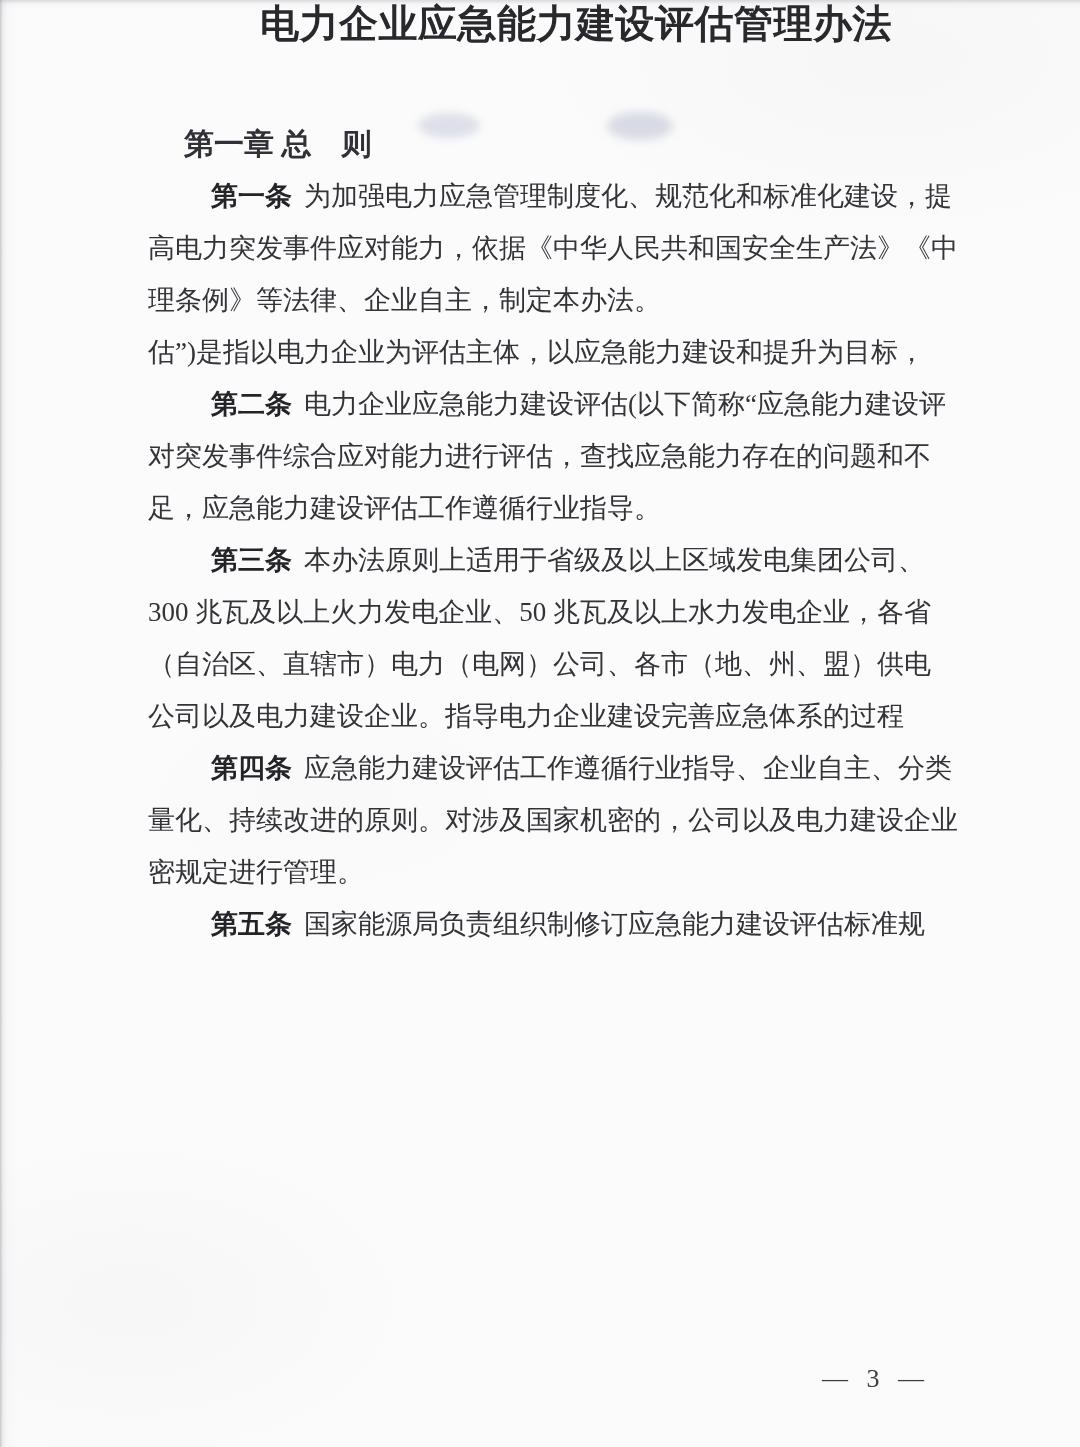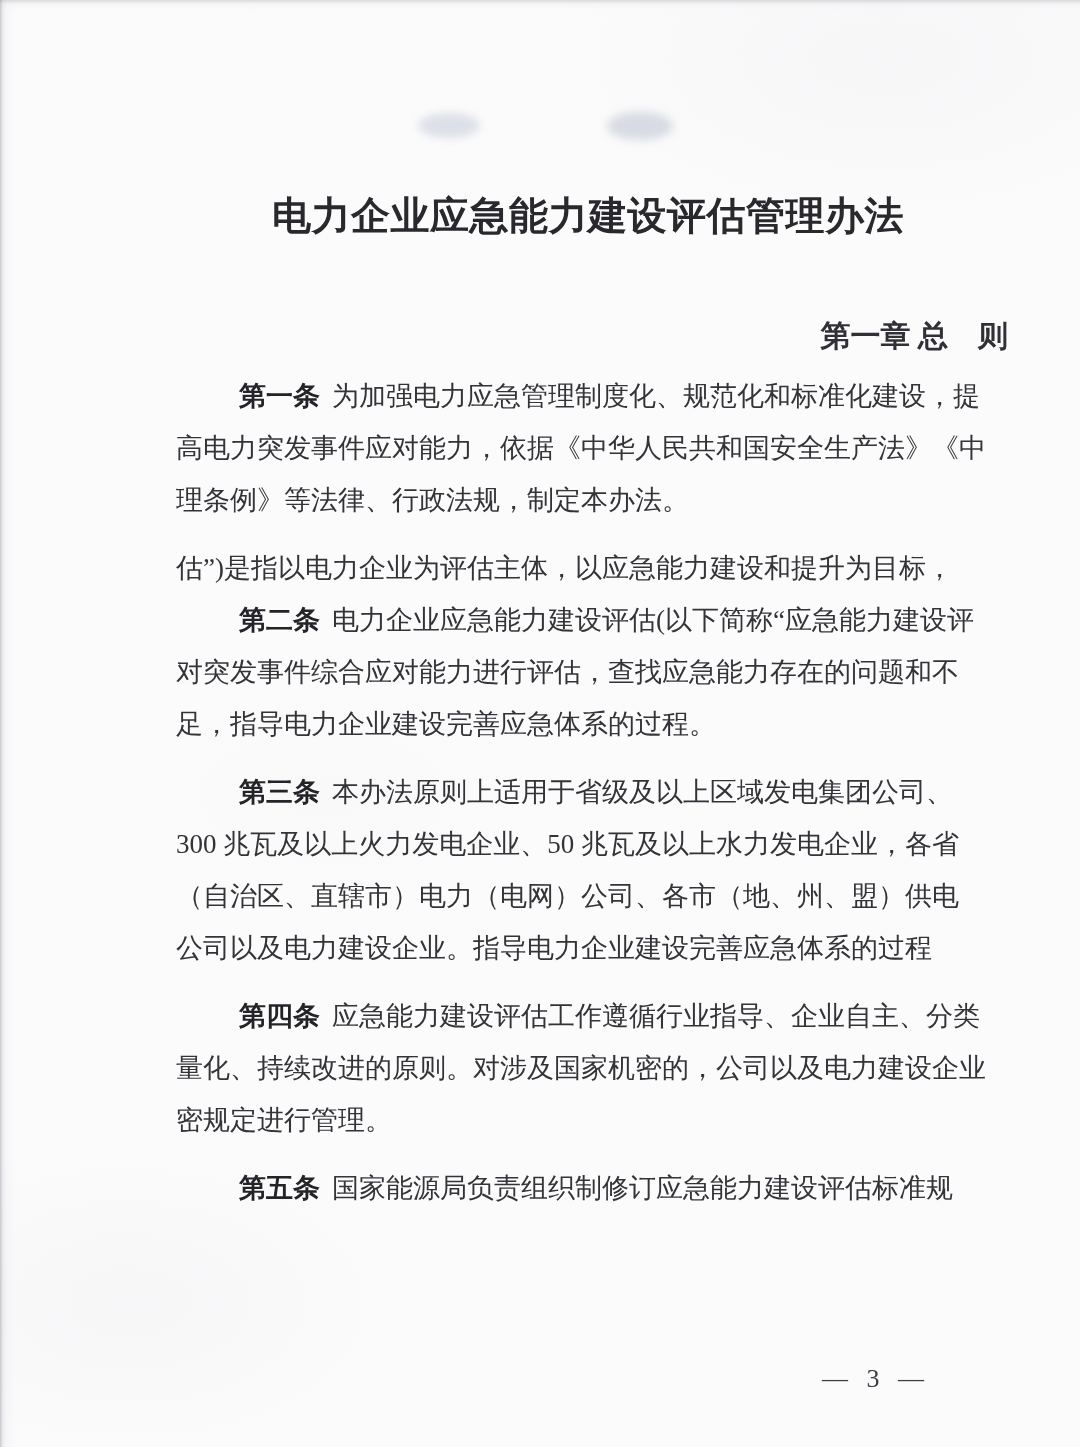--- a/index.html
+++ b/index.html
@@ -49,49 +49,48 @@
     position: absolute;
     border-radius: 50%;
     filter: blur(4px);
     pointer-events: none;
   }
   .smudge-1 { left: 418px; top: 113px; width: 62px; height: 25px; background: rgba(148,155,182,0.28); }
   .smudge-2 { left: 607px; top: 112px; width: 66px; height: 28px; background: rgba(140,148,172,0.30); }
 
   .content {
     position: absolute;
-    left: 160px;
+    left: 148px;
     top: 0;
     width: 812px;
-    padding-top: 192px;
   }
 
   .doc-title {
     margin: 0;
     font-size: 39px;
     font-weight: 700;
     line-height: 48px;
     text-align: center;
     transform: translateX(22px);
     letter-spacing: 0.5px;
     color: #29292d;
   }
 
   .chapter-heading {
     margin: 78px 0 8px 0;
     font-size: 30px;
     font-weight: 700;
     line-height: 36px;
-    text-align: right;
+    text-align: left;
     transform: translateX(36px);
     color: #303036;
   }
 
   .article-list p {
-    margin: 16px;
+    margin: 0;
   }
   .line {
     display: block;
     height: 52px;
     line-height: 52px;
     font-size: 27px;
     white-space: nowrap;
     color: #333338;
   }
   .line.first { padding-left: 63px; }
@@ -121,28 +120,28 @@
 <div class="smudge smudge-1"></div>
 <div class="smudge smudge-2"></div>
 
 <main class="content">
   <h1 class="doc-title">电力企业应急能力建设评估管理办法</h1>
   <h2 class="chapter-heading">第一章 总　则</h2>
   <div class="article-list">
   <p>
         <span class="line first"><b class="art-label">第一条</b>为加强电力应急管理制度化、规范化和标准化建设，提</span>
         <span class="line">高电力突发事件应对能力，依据《中华人民共和国安全生产法》《中</span>
-        <span class="line">理条例》等法律、行政法规，制定本办法。</span>
+        <span class="line">理条例》等法律、企业自主，制定本办法。</span>
       </p>
 
   <p>
         <span class="line">估”)是指以电力企业为评估主体，以应急能力建设和提升为目标，</span>
         <span class="line first"><b class="art-label">第二条</b>电力企业应急能力建设评估(以下简称“应急能力建设评</span>
         <span class="line">对突发事件综合应对能力进行评估，查找应急能力存在的问题和不</span>
-        <span class="line">足，指导电力企业建设完善应急体系的过程。</span>
+        <span class="line">足，应急能力建设评估工作遵循行业指导。</span>
       </p>
 
   <p>
         <span class="line first"><b class="art-label">第三条</b>本办法原则上适用于省级及以上区域发电集团公司、</span>
         <span class="line">300 兆瓦及以上火力发电企业、50 兆瓦及以上水力发电企业，各省</span>
         <span class="line">（自治区、直辖市）电力（电网）公司、各市（地、州、盟）供电</span>
         <span class="line">公司以及电力建设企业。指导电力企业建设完善应急体系的过程</span>
       </p>
 
   <p>

